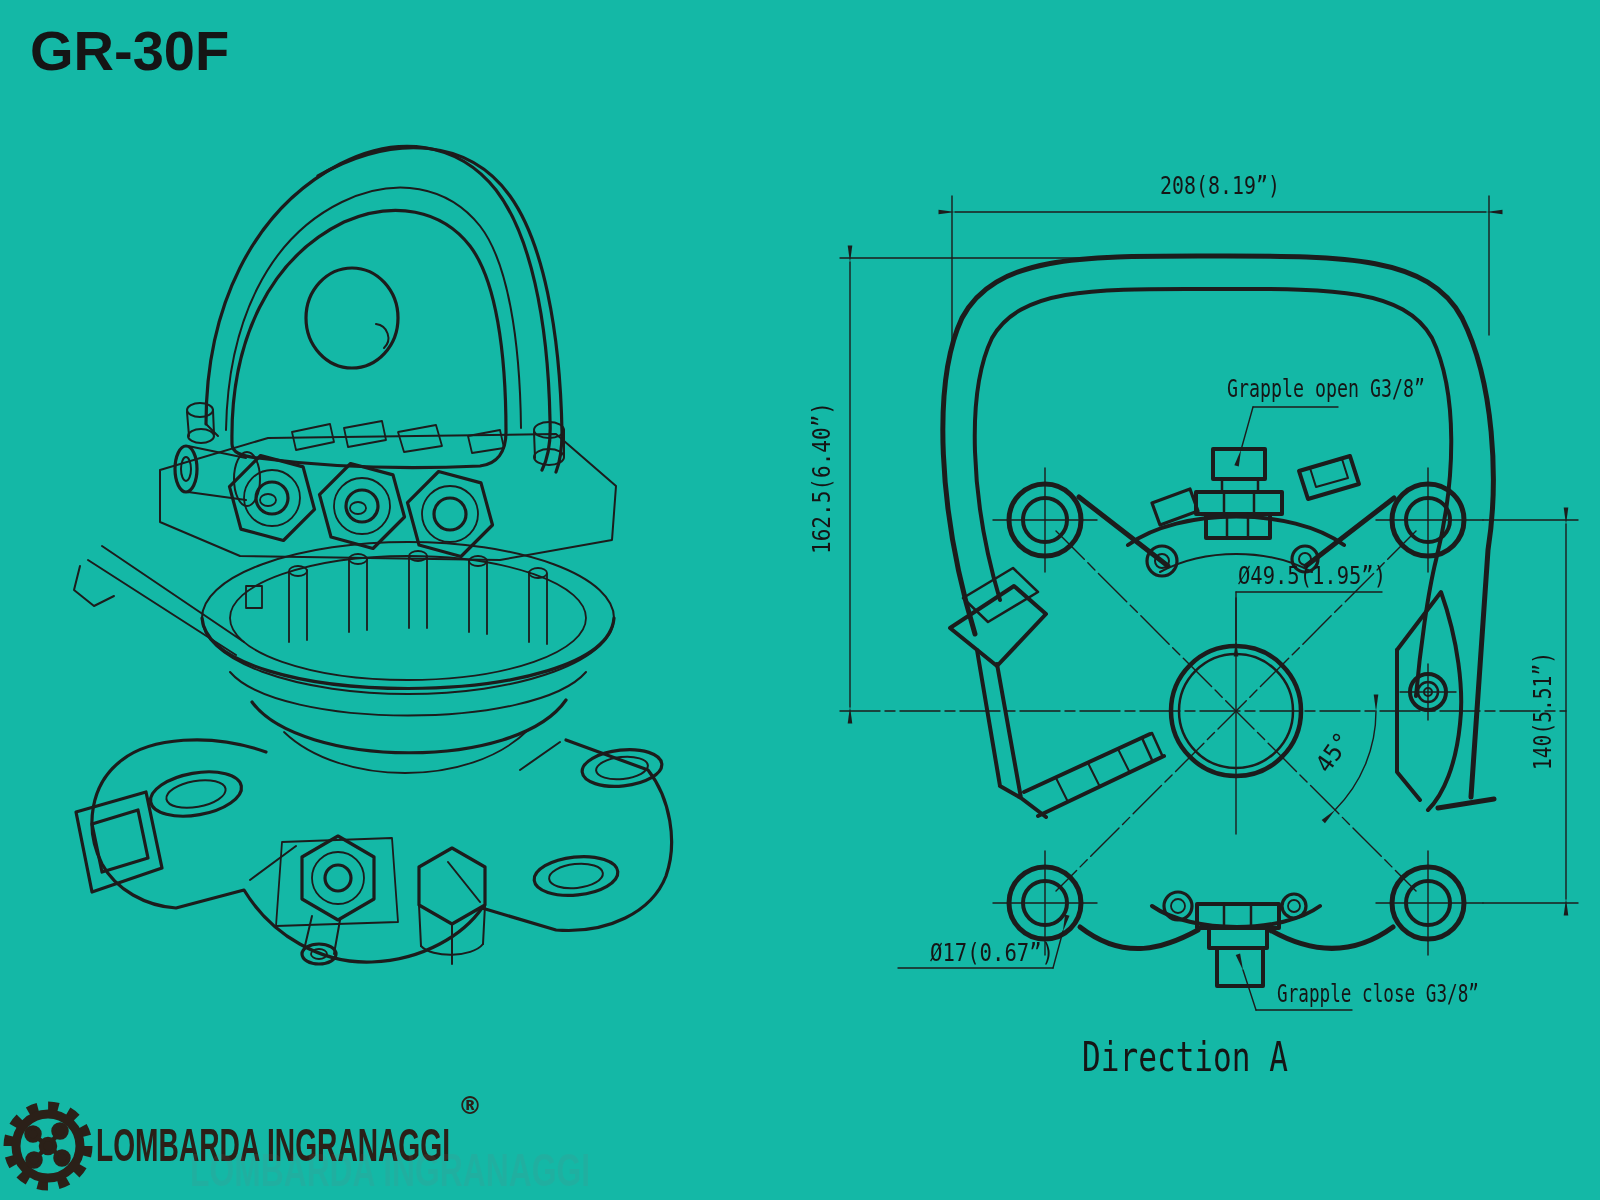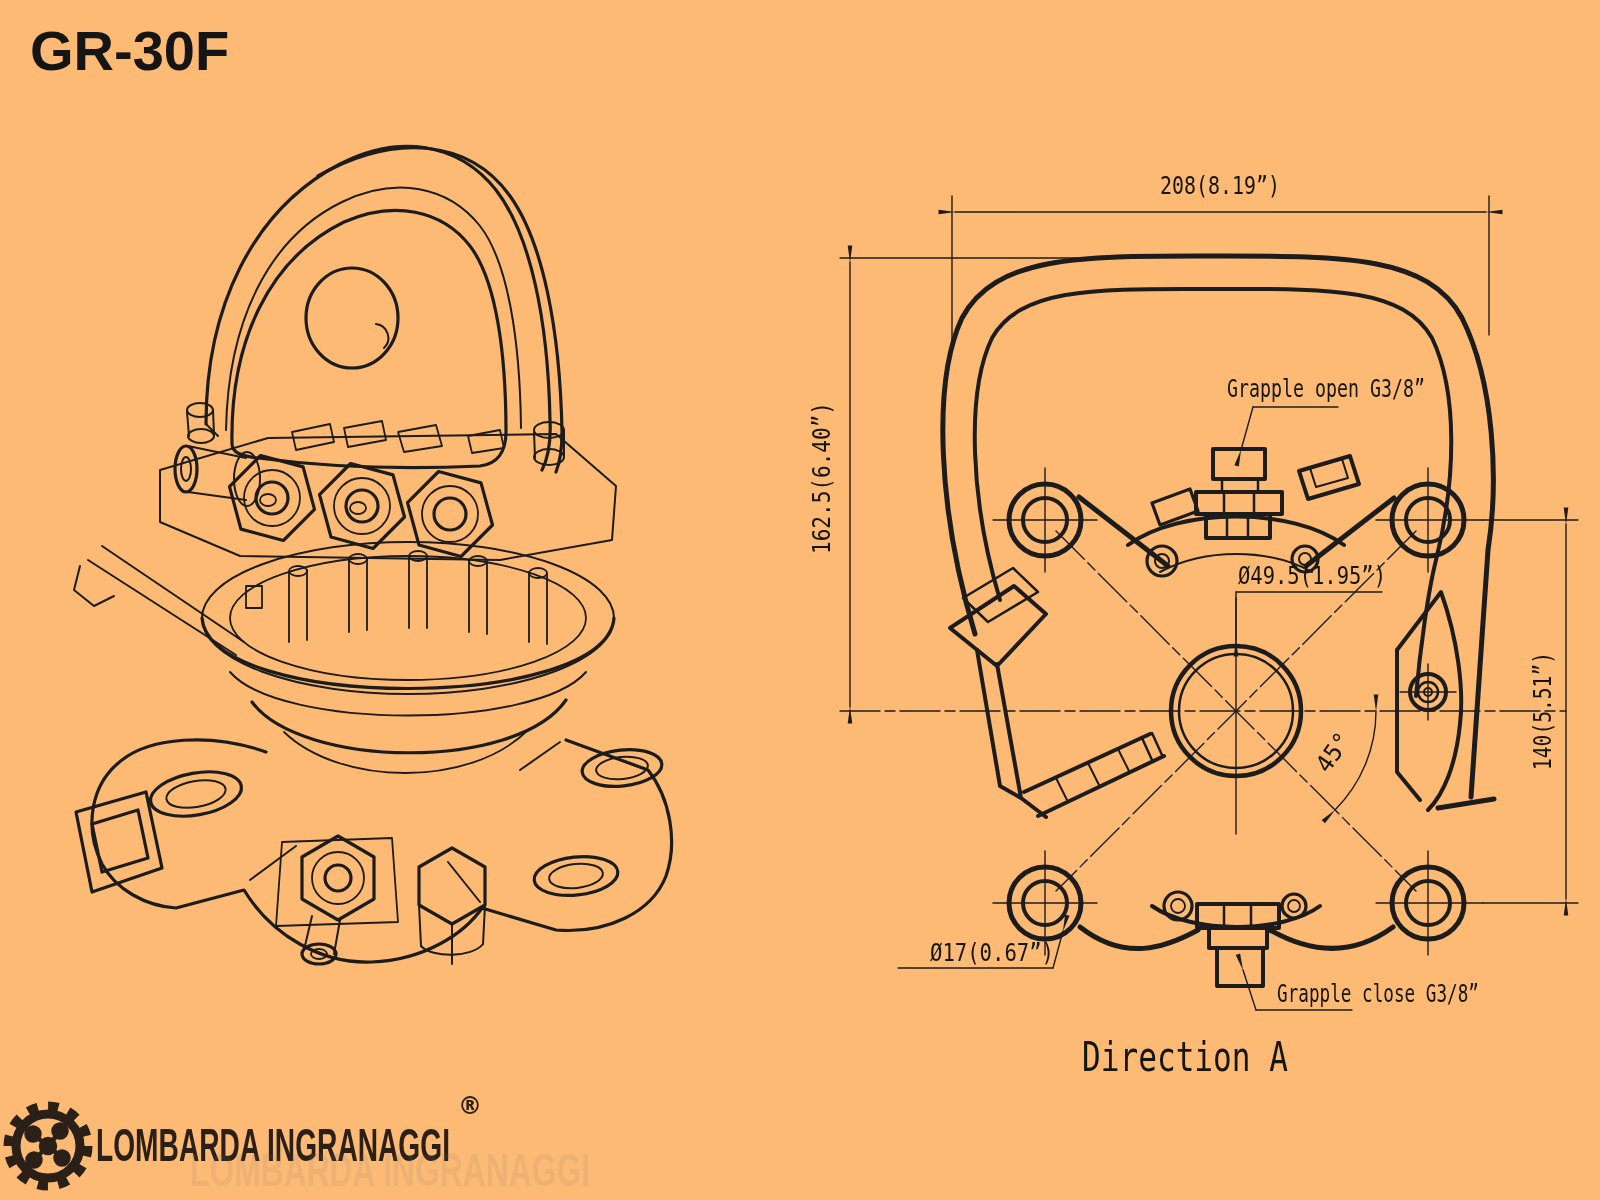--- a/index.html
+++ b/index.html
@@ -1,16 +1,16 @@
 <!DOCTYPE html>
 <html><head>
 <meta charset="utf-8">
 <style>
   html,body{margin:0;padding:0;background:#ffffff;}
-  .page{position:relative;width:1600px;height:1200px;background:#fdba74;overflow:hidden;}
+  .page{position:relative;width:1600px;height:1200px;background:#14b8a6;overflow:hidden;}
   svg{display:block}
   .ln{fill:none;stroke:#1c1c1c;stroke-linecap:round;stroke-linejoin:round}
   .w5{stroke-width:5}
   .w45{stroke-width:4.5}
   .w4{stroke-width:4}
   .w3{stroke-width:3.2}
   .w25{stroke-width:2.5}
   .w2{stroke-width:2}
   .w18{stroke-width:1.8}
   .thin{stroke-width:1.4}

